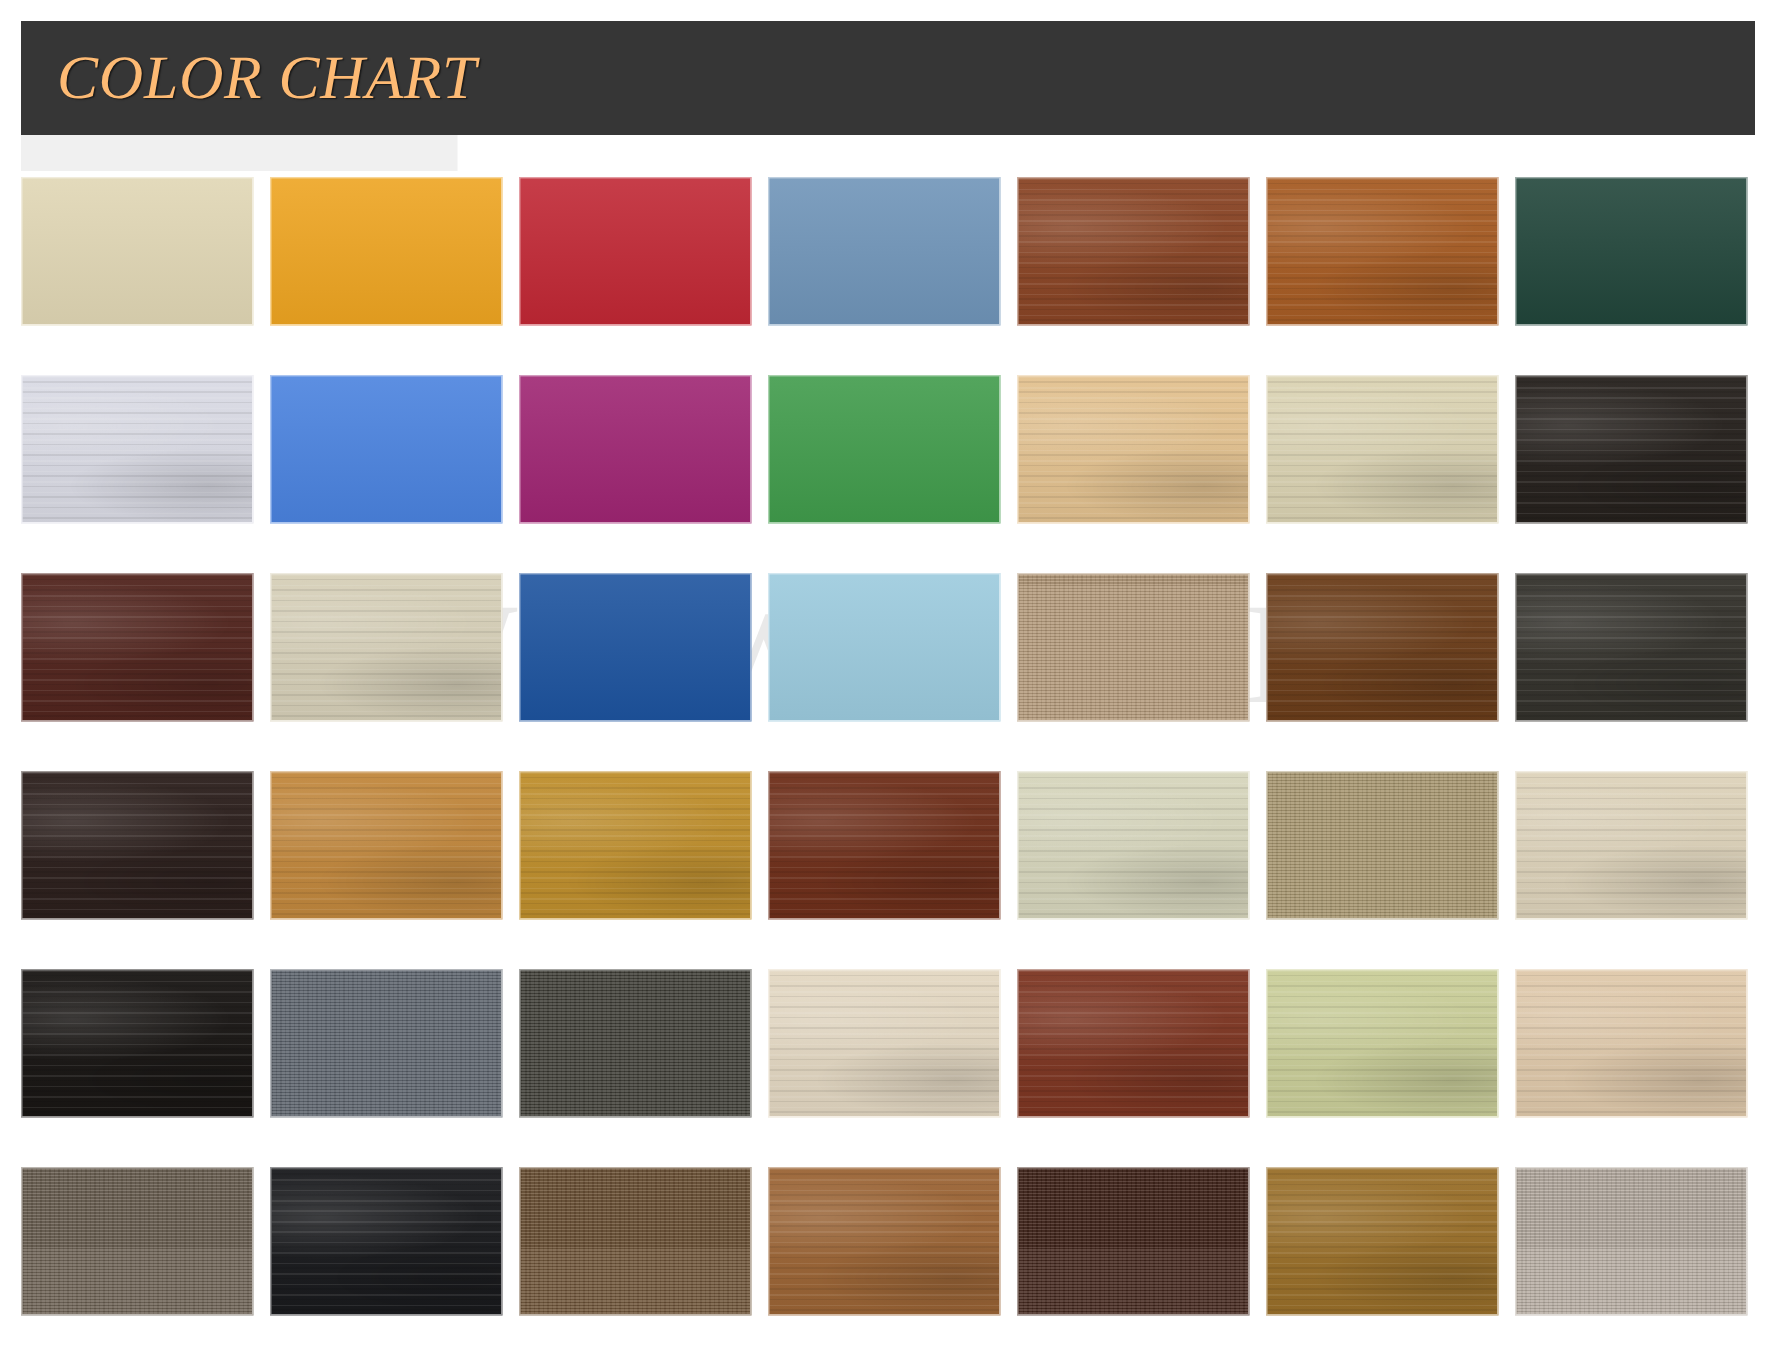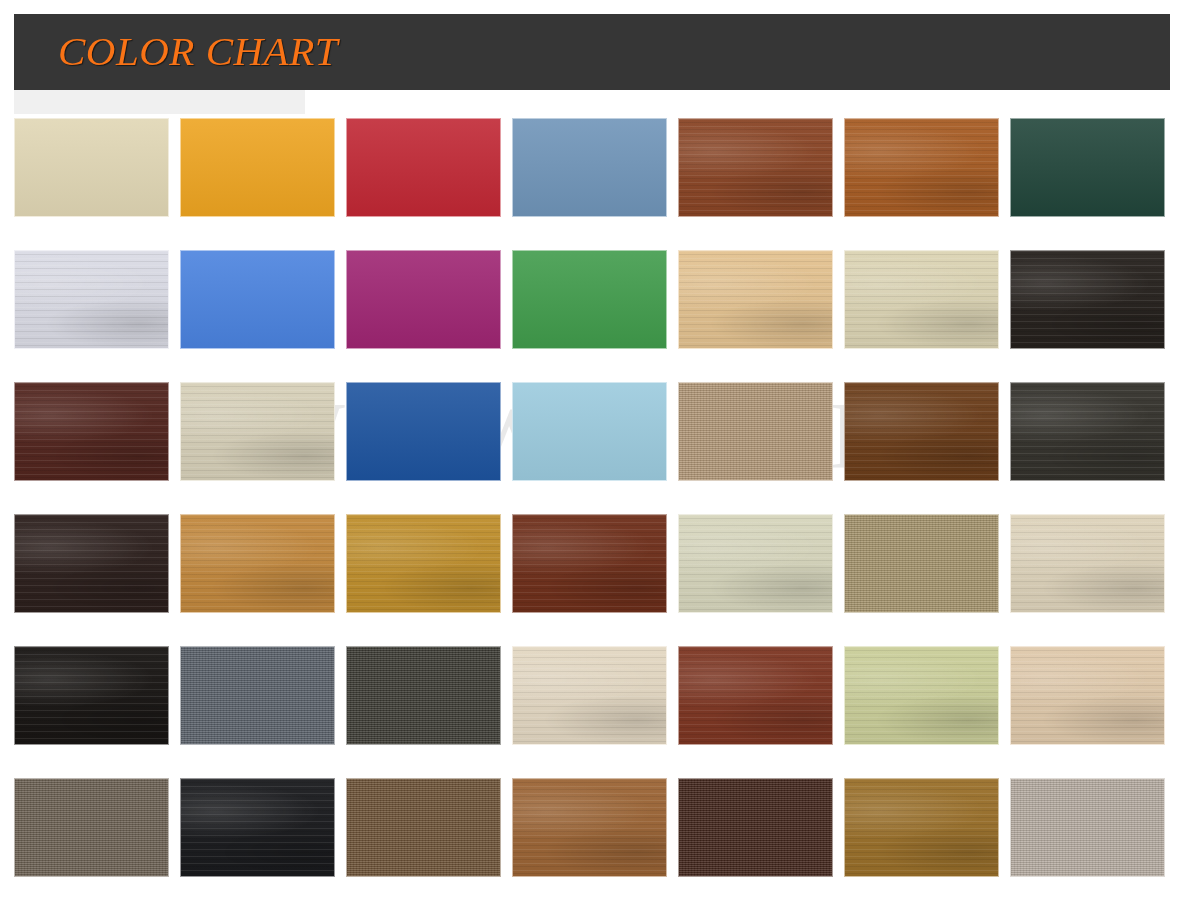--- a/index.html
+++ b/index.html
@@ -34,24 +34,23 @@
   }
   .header-title {
     position: absolute;
     left: 24px;
     top: 50%;
     transform: translateY(-52%);
     font-family: "Liberation Serif", "DejaVu Serif", serif;
     font-style: italic;
     font-size: 41px;
     letter-spacing: 0.5px;
-    color: #f97316;
+    color: #fdba74;
     white-space: nowrap;
     text-shadow: 1px 1px 1px rgba(0,0,0,0.55);
-    margin-left: 20px;
   }
 
   
   .header-underband {
     position: absolute;
     left: 14px;
     top: 90px;
     width: 291px;
     height: 24px;
     background: #f0f0f0;

